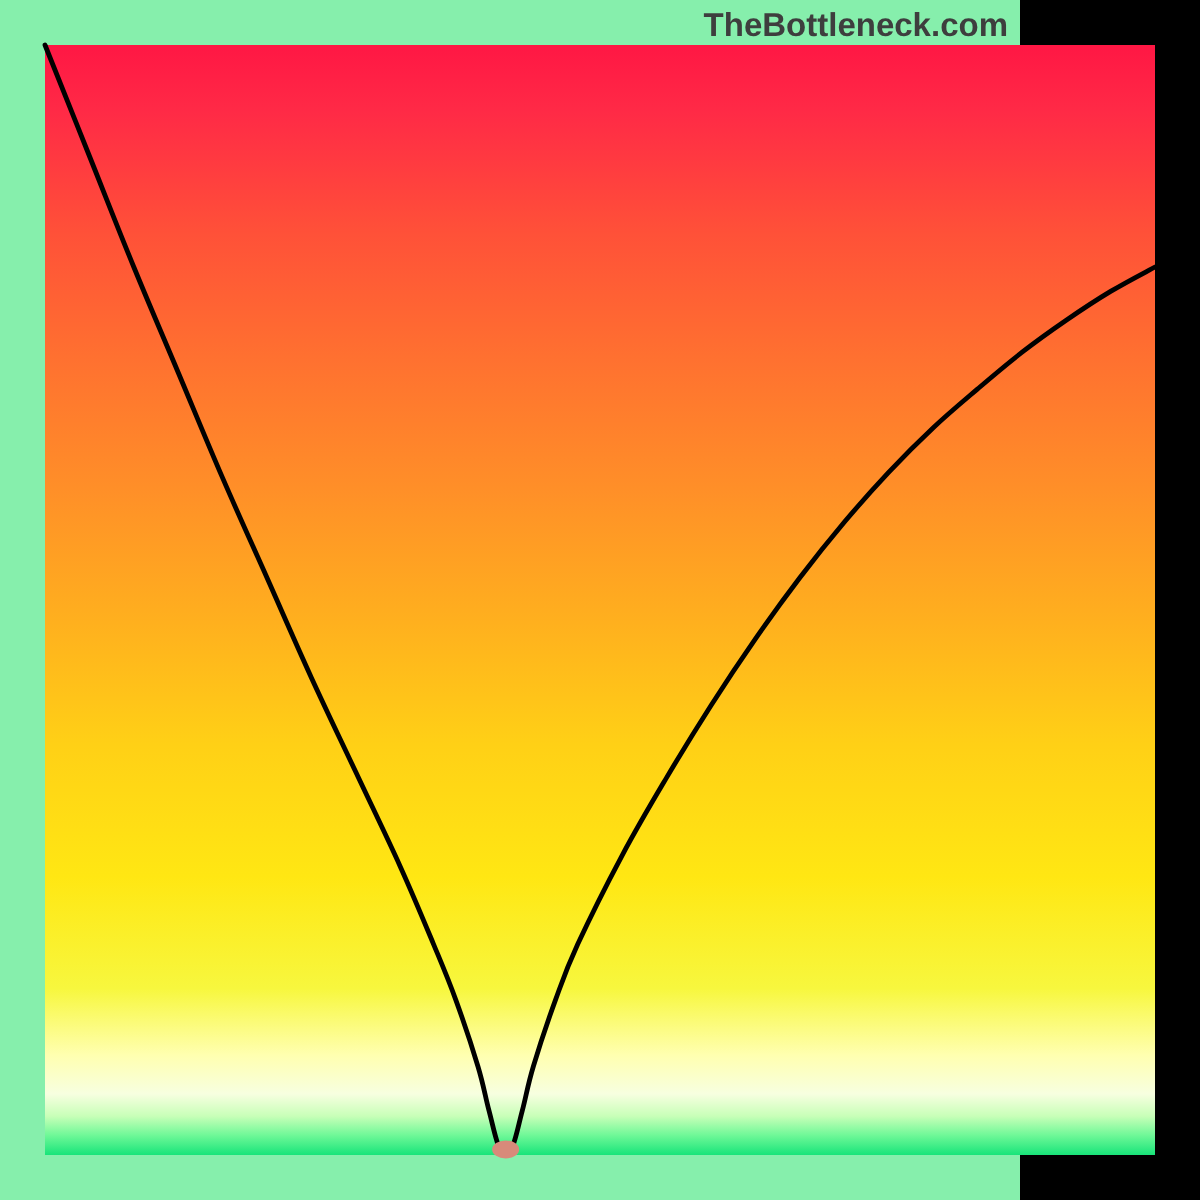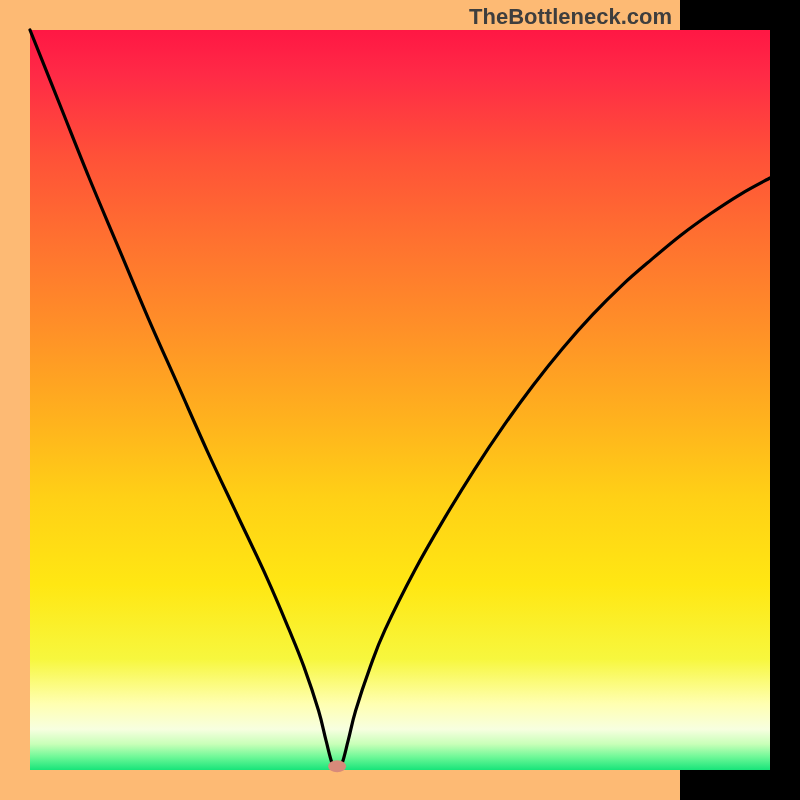--- a/index.html
+++ b/index.html
@@ -8,21 +8,21 @@
     width: 800px;
     height: 800px;
     overflow: hidden;
     background: #000;
     font-family: Arial, Helvetica, sans-serif;
   }
   .container {
     position: relative;
     width: 680px;
     height: 800px;
-    background: #fdba74;
+    background: #86efac;
   }
   .watermark {
     position: absolute;
     top: 4px;
     right: 8px;
     color: #3e3e3e;
     font-size: 22px;
     font-weight: bold;
     z-index: 10;
   }

